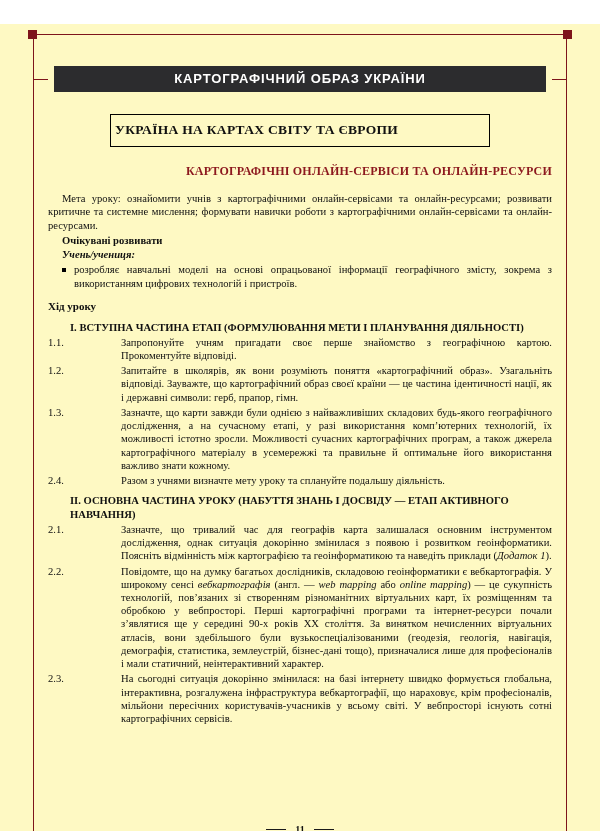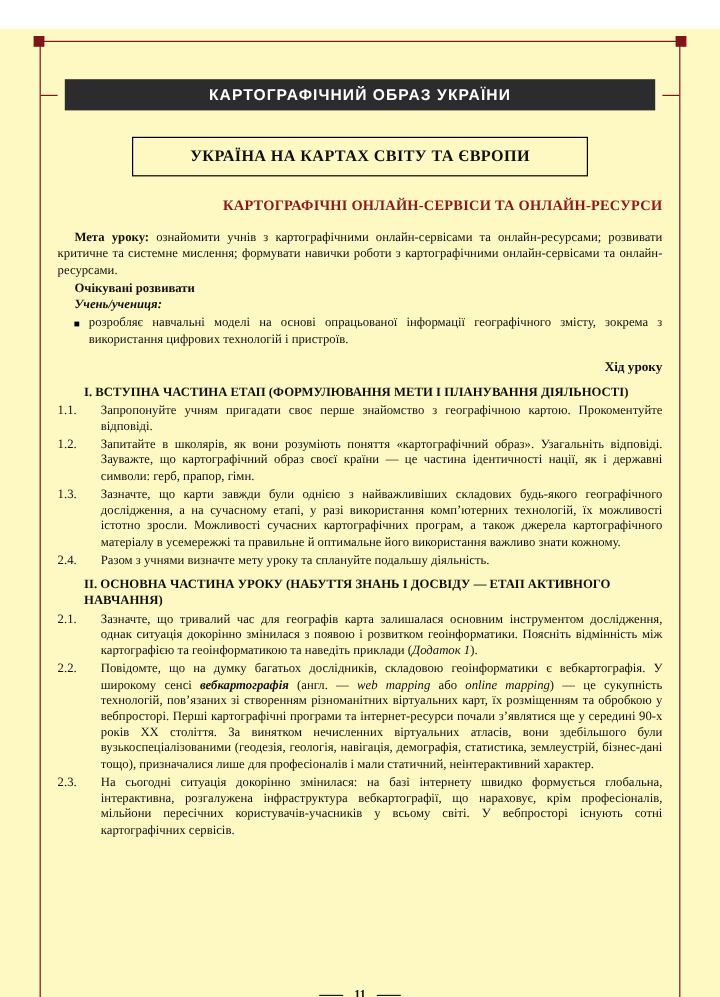--- a/index.html
+++ b/index.html
@@ -17,40 +17,40 @@
 
   .header-bar{position:relative;margin:0 6px;background:#2c2c2e;color:#fff;
     font-family:"Liberation Sans", sans-serif;font-weight:bold;font-size:13px;
     letter-spacing:.9px;text-align:center;padding:5px 0;}
   .header-bar::before,.header-bar::after{content:"";position:absolute;top:50%;
     width:14px;height:1px;background:#7e151b;}
   .header-bar::before{left:-20px}
   .header-bar::after{right:-20px}
 
   .title-box{width:370px;margin:22px auto 0;border:1.4px solid #000;
-    text-align:center;font-weight:bold;font-size:13.5px;padding:7px 4px;letter-spacing:.3px;}
+    font-weight:bold;font-size:13.5px;padding:7px 4px;letter-spacing:.3px;}
   .subtitle{margin-top:17px;text-align:right;font-weight:bold;font-size:12px;
     color:#8c181e;letter-spacing:.2px;}
 
   .meta{margin:13px 0 0;text-align:justify;text-indent:14px;}
   .line-bold{margin:2px 0 0;text-indent:14px;font-weight:bold;}
   .line-bolditalic{margin:1px 0 0;text-indent:14px;font-weight:bold;font-style:italic;}
 
   ul.bullets{margin:2px 0 0;padding:0 0 0 26px;list-style:none;}
   ul.bullets li{position:relative;text-align:justify;margin-top:1px;}
   ul.bullets li::before{content:"";position:absolute;left:-12px;top:4.5px;
     width:4px;height:4px;background:#000;}
 
-  .hid{margin:10px 0 7px;text-align:right;font-weight:bold;font-size:11px;}
+  .hid{margin:10px 0 7px;text-align:left;font-weight:bold;font-size:11px;}
 
   .sec-heading{margin:7px 0 2px 22px;font-weight:bold;}
-  .item{display:flex;margin-top:2px;}
+  .item{display:flex;margin-top:2px;gap:37px;}
   .item .num{flex:0 0 36px;}
   .item .itext{flex:1;text-align:justify;}
-  .b{font-weight:bold}.i{font-style:italic}
+  .b{font-weight:normal}.i{font-style:italic}
 
   .footer{position:absolute;left:0;right:0;bottom:20px;display:flex;
     align-items:center;justify-content:center;gap:9px;font-weight:bold;
     font-size:10px;}
   .footer .rule{width:20px;height:1.5px;background:#1a1a1a;}
 </style>
 </head>
 <body>
 
 <div class="page">
@@ -70,21 +70,21 @@
     </div>
 
     <div class="subtitle">КАРТОГРАФІЧНІ ОНЛАЙН-СЕРВІСИ ТА ОНЛАЙН-РЕСУРСИ</div>
 
     <p class="meta"><span class="b">Мета уроку:</span><span> ознайомити учнів з картографічними онлайн-сервісами та онлайн-ресурсами; розвивати критичне та системне мислення; формувати навички роботи з картографічними онлайн-сервісами та онлайн-ресурсами.</span></p>
 
     <p class="line-bold">Очікувані розвивати</p>
     <p class="line-bolditalic">Учень/учениця:</p>
 
     <ul class="bullets">
-        <li>розробляє навчальні моделі на основі опрацьованої інформації географічного змісту, зокрема з використання цифрових технологій і пристроїв.</li>
+        <li>розробляє навчальні моделі на основі опрацьованої інформації географічного змісту, зокрема з використанням цифрових технологій і пристроїв.</li>
       </ul>
 
     <div class="hid">Хід уроку</div>
 
     <div>
         <div class="sec-heading">І. ВСТУПНА ЧАСТИНА ЕТАП (ФОРМУЛЮВАННЯ МЕТИ І ПЛАНУВАННЯ ДІЯЛЬНОСТІ)</div>
         <div class="item">
           <span class="num">1.1.</span>
           <div class="itext"><span>Запропонуйте учням пригадати своє перше знайомство з географічною картою. Прокоментуйте відповіді.</span></div>
         </div>

